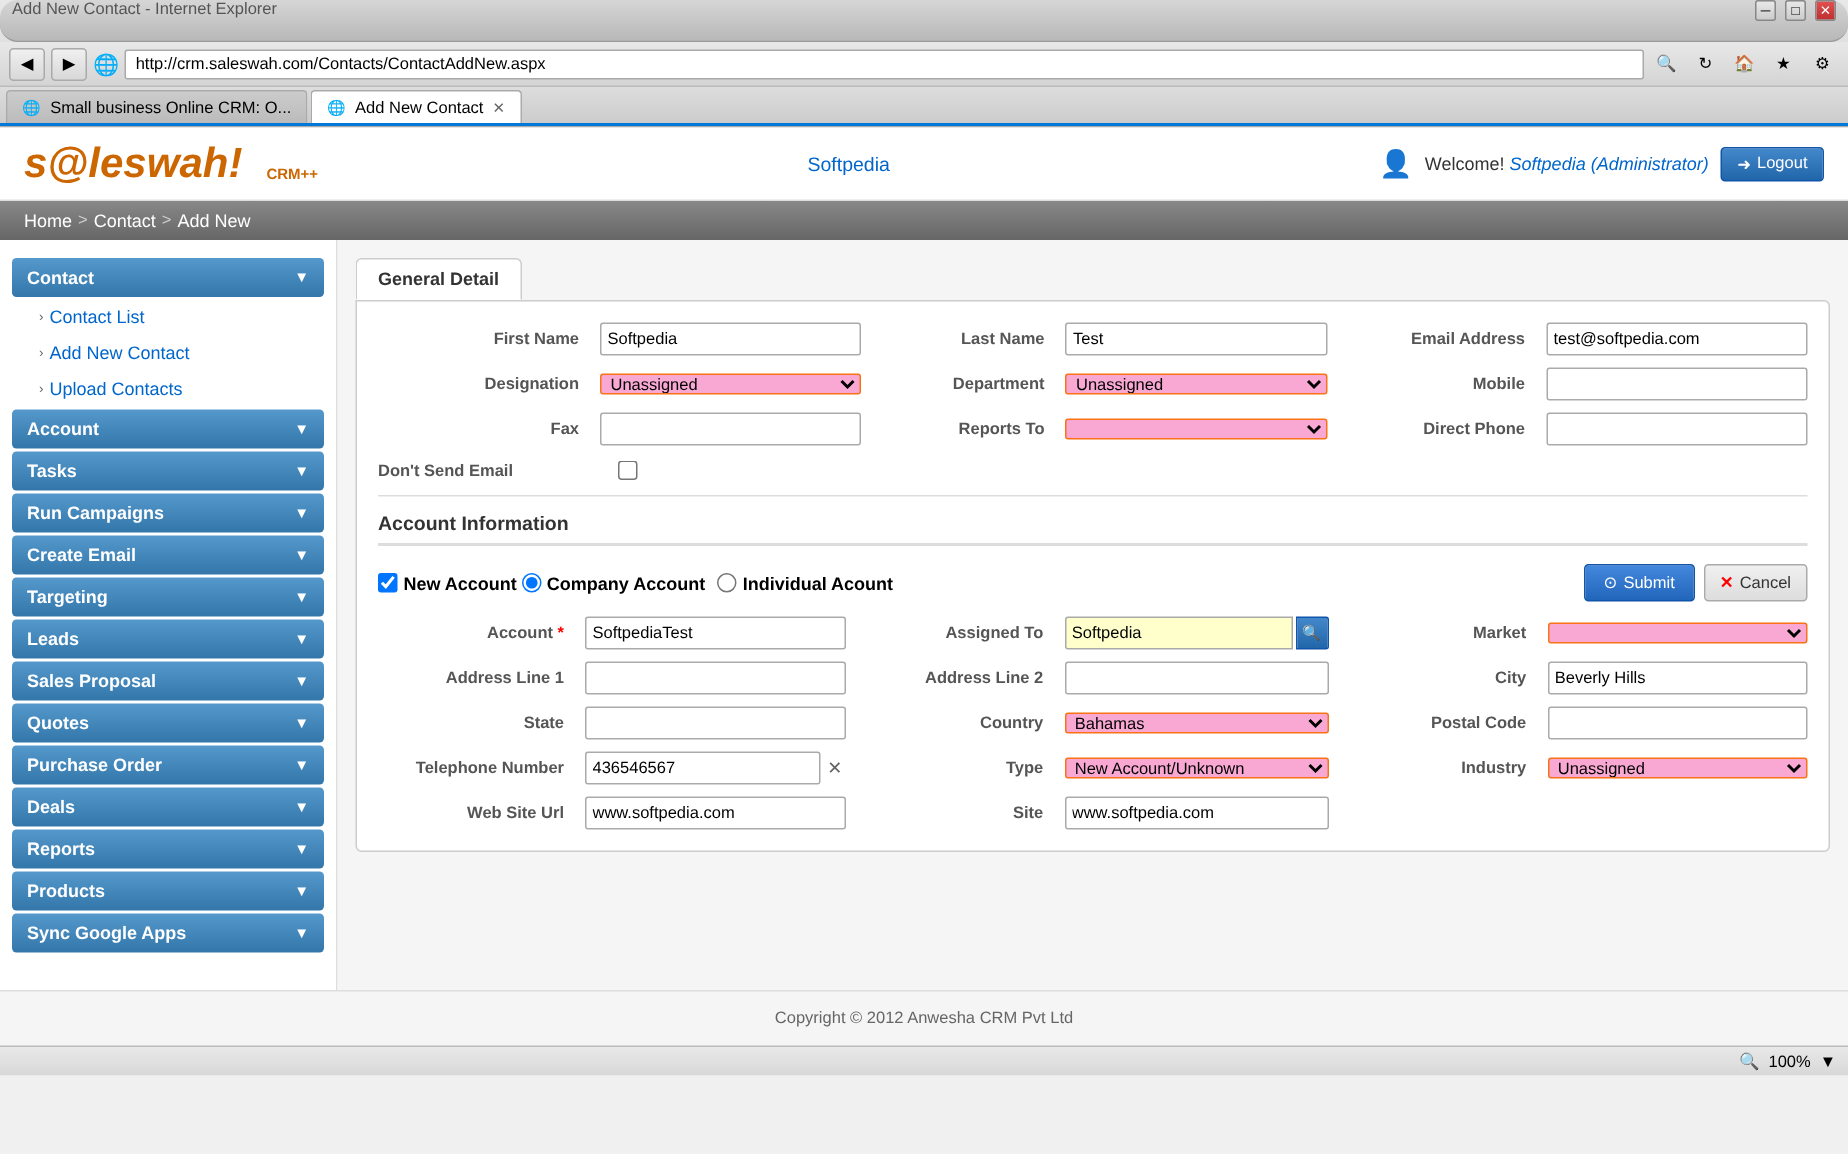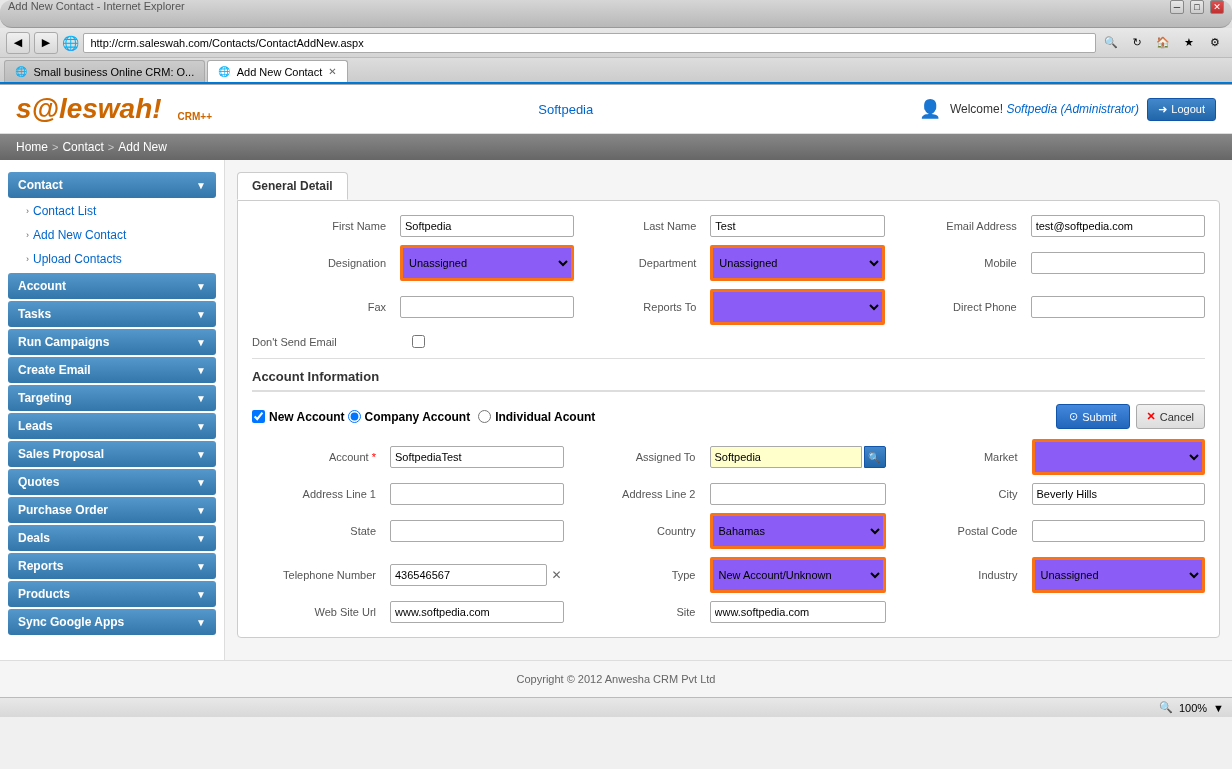--- a/index.html
+++ b/index.html
@@ -59,25 +59,25 @@
     .tab-container { }
     .content-tabs { display: flex; margin-bottom: 0; }
     .content-tab { padding: 6px 14px; border: 1px solid #ccc; border-bottom: none; border-radius: 4px 4px 0 0; cursor: pointer; font-size: 12px; font-weight: bold; }
     .content-tab.active { background: white; border-bottom: 1px solid white; color: #333; }
 
     .panel { background: white; border: 1px solid #ccc; border-radius: 0 4px 4px 4px; padding: 14px; }
 
     .section-title { font-size: 13px; font-weight: bold; color: #333; border-bottom: 2px solid #ddd; padding-bottom: 6px; margin-bottom: 12px; }
 
     .form-grid { display: grid; grid-template-columns: 140px 1fr 120px 1fr 130px 1fr; gap: 8px 8px; align-items: center; margin-bottom: 10px; }
-    .form-label { font-size: 11px; color: #555; text-align: right; padding-right: 6px; }
+    .form-label { font-size: 11px; color: #555; text-align: right; padding-right: 6px; font-weight: bold; }
     .form-label.required::after { content: ' *'; color: red; }
     .form-input { height: 22px; border: 1px solid #aaa; border-radius: 2px; padding: 0 4px; font-size: 11px; width: 100%; }
     .form-select-wrap { display: flex; align-items: center; }
-    .form-select { height: 36px; border: 3px solid #f97316; border-radius: 2px; padding: 0 2px; font-size: 11px; width: 100%; background: #8b5cf6; }
+    .form-select { height: 14px; border: 1px solid #f97316; border-radius: 2px; padding: 0 2px; font-size: 11px; width: 100%; background: #f9a8d4; }
 
     .checkbox-row { display: flex; align-items: center; gap: 20px; margin: 8px 0; }
 
     .section-divider { border: none; border-top: 1px solid #ddd; margin: 10px 0; }
 
     .account-options { display: flex; align-items: center; gap: 3px; margin-bottom: 10px; }
     .account-checkbox { display: flex; align-items: center; gap: 4px; font-size: 12px; font-weight: bold; }
     .radio-group { display: flex; align-items: center; gap: 8px; }
     .radio-option { display: flex; align-items: center; gap: 4px; font-size: 12px; font-weight: bold; }
     .action-btns { margin-left: auto; display: flex; gap: 6px; }

